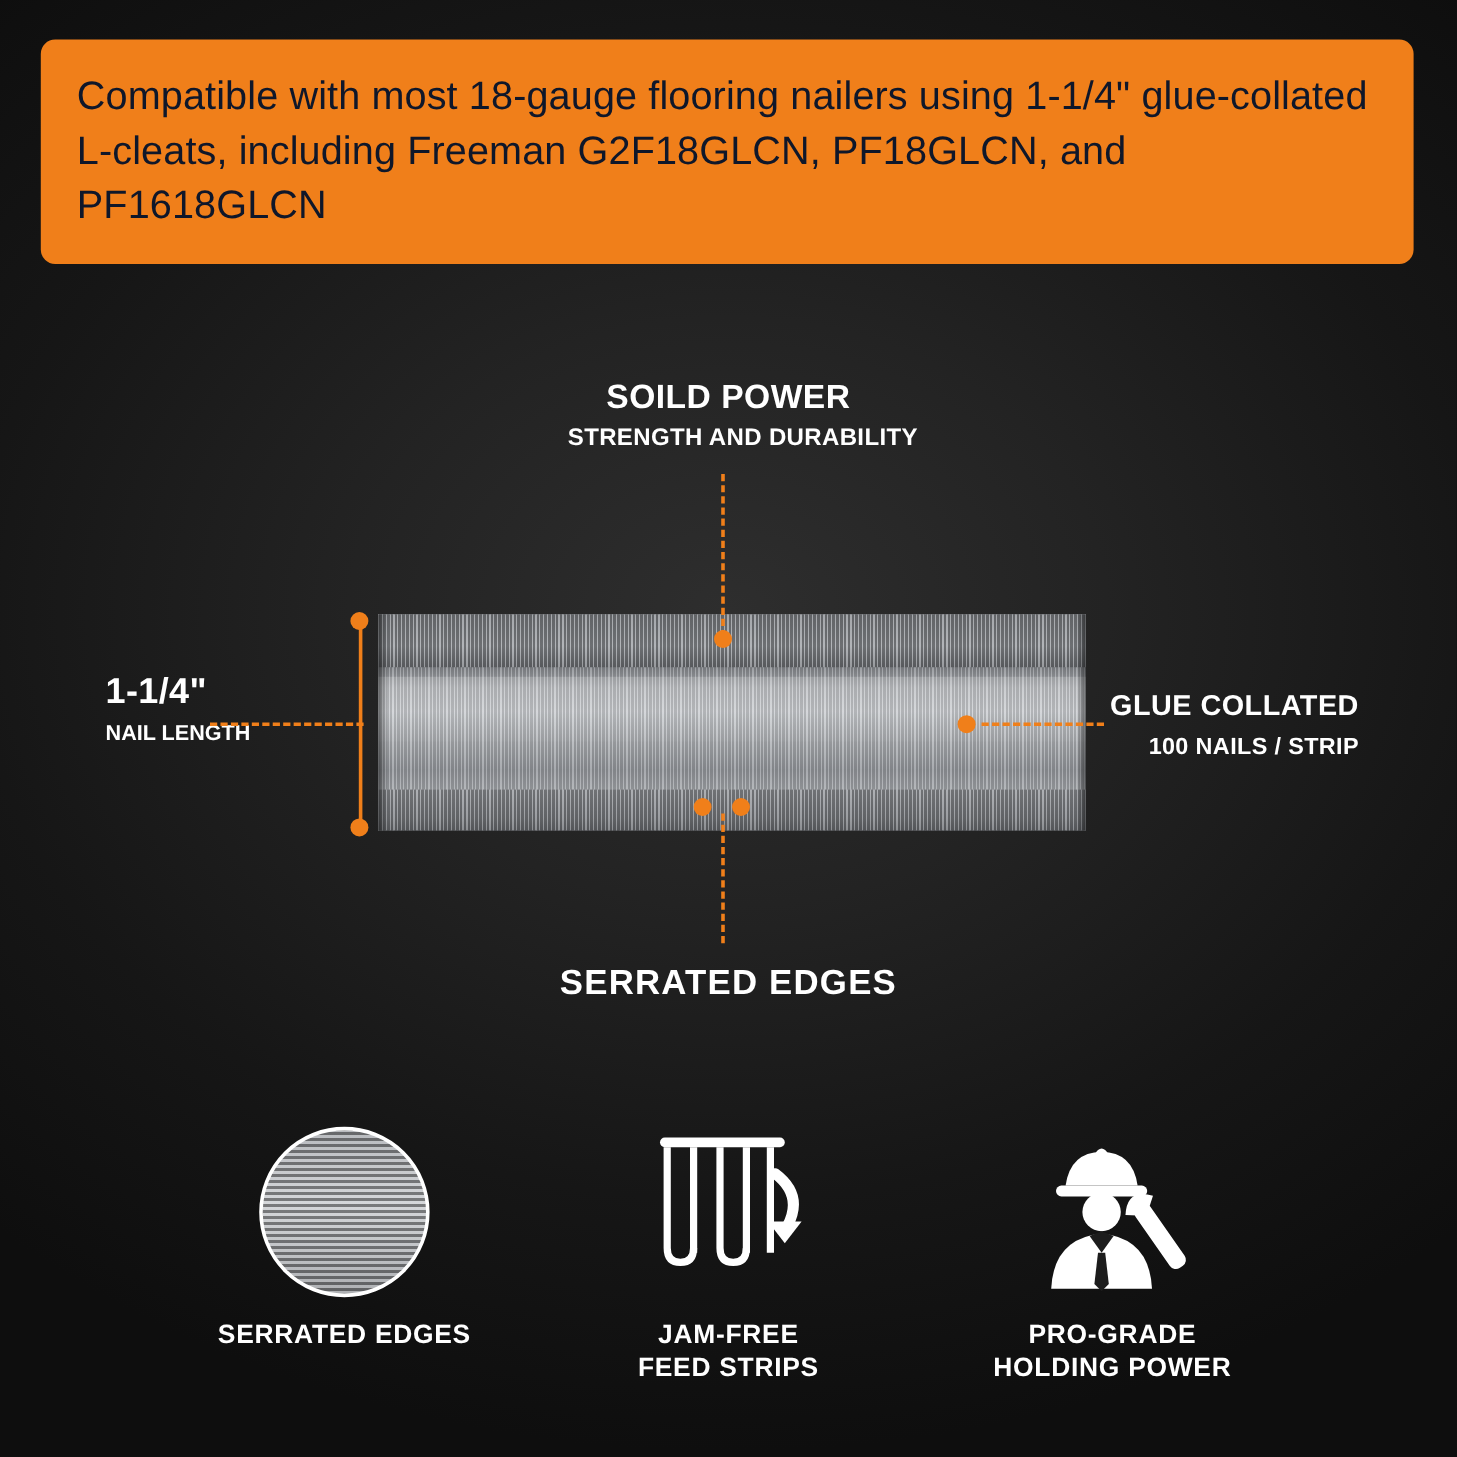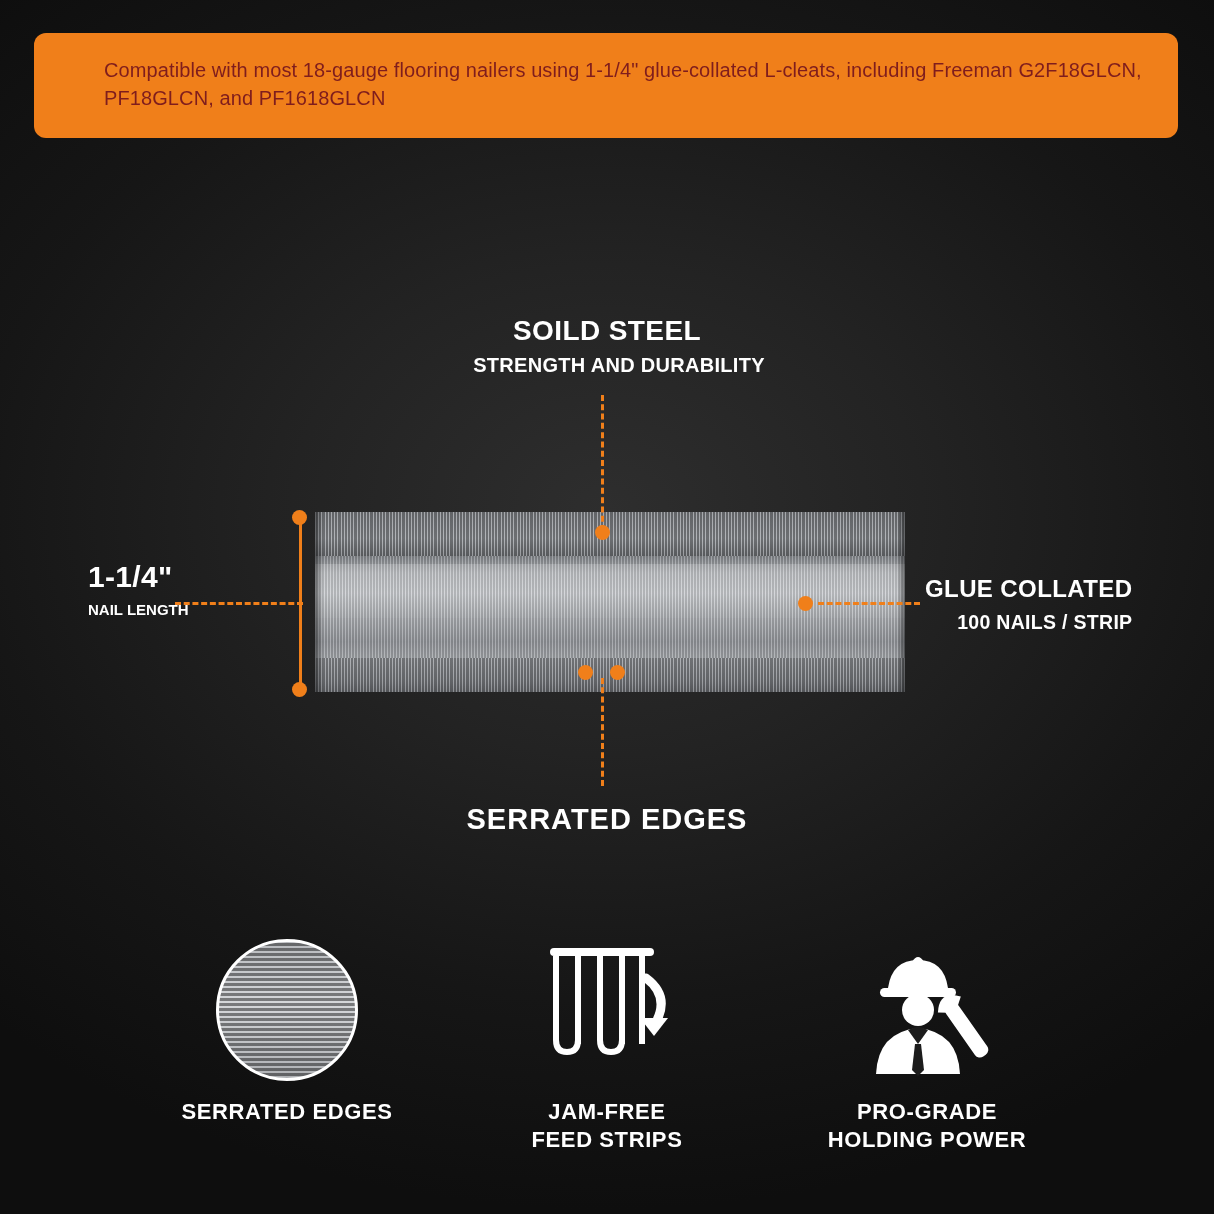--- a/index.html
+++ b/index.html
@@ -25,25 +25,24 @@
     position: absolute;
     left: 34px;
     top: 33px;
     width: 1144px;
     box-sizing: border-box;
     background: #F07F1A;
     border-radius: 12px;
     padding: 24px 30px 26px 30px;
   }
   .banner-text {
-    color: #7f1d1d;
-    font-size: 20px;
+    color: #0f172a;
+    font-size: 33px;
     line-height: 1.38;
     letter-spacing: 0.1px;
-    margin-left: 40px;
   }
 
   
   .strip {
     position: absolute;
     left: 315px;
     top: 512px;
     width: 590px;
     height: 180px;
   }
@@ -146,21 +145,21 @@
   }
 
   
   #solid-steel { top: 315px; left: 0; width: 1214px; text-align: center; }
   #solid-steel .lbl-main { position: static; display: block; }
   #solid-steel .lbl-sub { position: static; display: block; margin-top: 7px; }
 
   
   #nail-length { left: 88px; top: 560px; }
   #nail-length .len { font-size: 30px; font-weight: bold; letter-spacing: 0.3px; }
-  #nail-length .cap { font-size: 15px; font-weight: bold; line-height: 1.22; margin-top: 7px; }
+  #nail-length .cap { font-size: 18px; font-weight: bold; line-height: 1.22; margin-top: 7px; }
 
   
   #glue-collated { left: 925px; top: 575px; }
   #glue-collated .lbl-main { position: static; display: block; font-size: 24px; }
   #glue-collated .lbl-sub { position: static; display: block; margin-top: 8px; font-size: 19.5px; text-align: right; }
 
   
   #serrated-main { top: 803px; left: 0; width: 1214px; text-align: center; }
   #serrated-main .lbl-main { position: static; display: block; font-size: 29px; letter-spacing: 1px; }
 
@@ -224,21 +223,21 @@
   <div class="strip">
     <div class="strip-body"></div>
     <div class="strip-band-top"></div>
     <div class="strip-highlight"></div>
     <div class="strip-band-bottom"></div>
     <div class="strip-edge-l"></div>
     <div class="strip-edge-r"></div>
   </div>
 
   <div class="label" id="solid-steel">
-    <span class="lbl-main">SOILD STEEL</span>
+    <span class="lbl-main">SOILD POWER</span>
     <span class="lbl-sub">STRENGTH AND DURABILITY</span>
   </div>
   <div class="dash-v" style="left:601px; top:395px; height:136px;"></div>
   <div class="dot" style="left:595px; top:525px;"></div>
 
   <div class="label" id="nail-length">
     <div class="len">1-1/4"</div>
     <div class="cap">NAIL
 LENGTH</div>
   </div>

